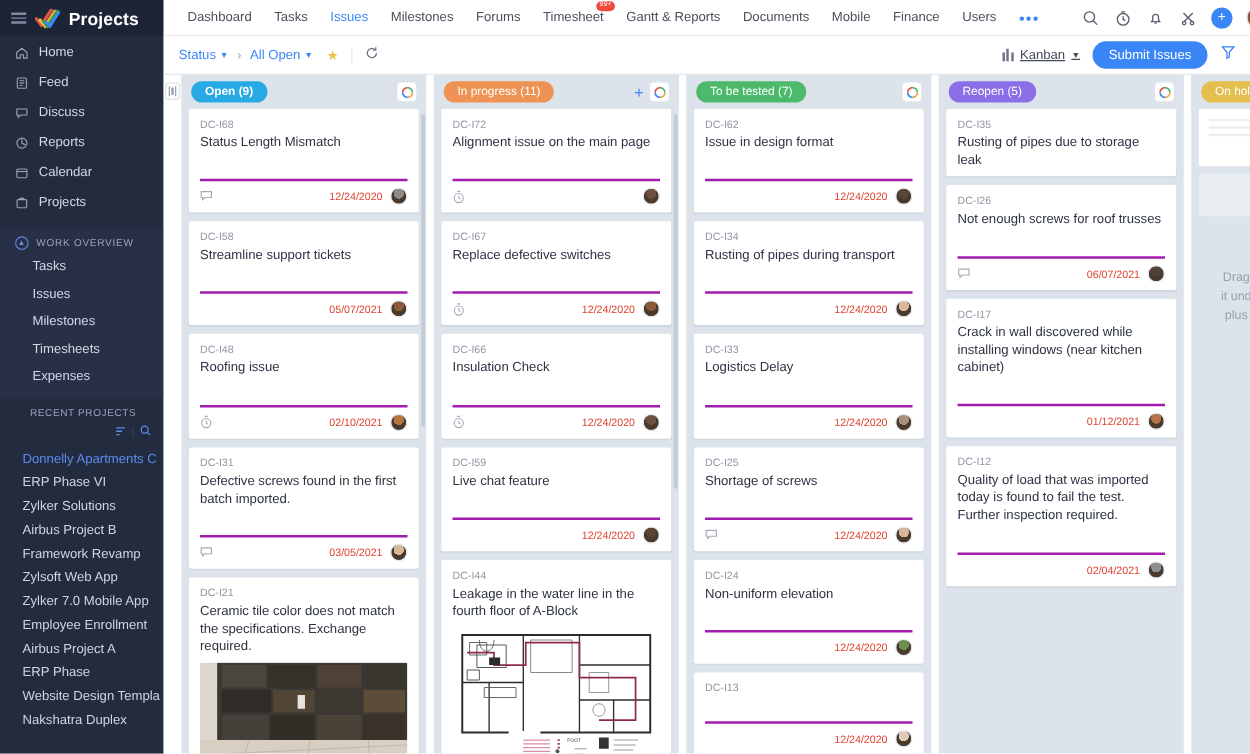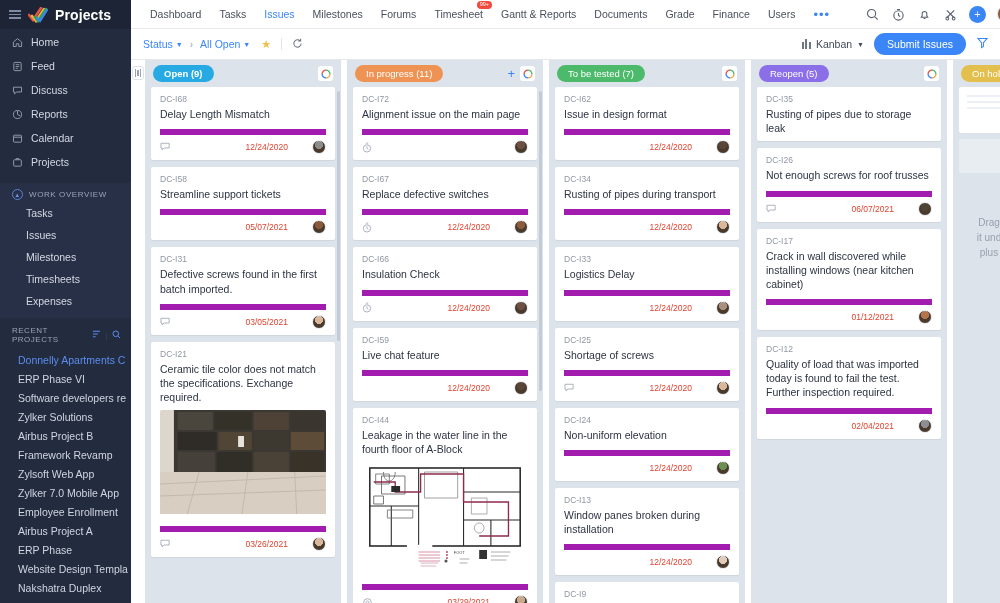--- a/index.html
+++ b/index.html
@@ -53,21 +53,21 @@
     display:flex; align-items:center; justify-content:center; font-size:6px;
   }
   .sb-sub {
     font-size: 10.5px; color: #d3d8e3; padding: 0 12px 0 26px;
     height: 17px; display: flex; align-items: center; cursor: pointer;
     margin-bottom: 5px;
   }
   .sb-recent-head {
     display:flex; align-items:center; gap:5px;
     padding: 8px 10px 6px 12px;
-    font-size: 8px; letter-spacing:.5px; color:#9aa3b8; text-transform: uppercase;
+    font-size: 8px; letter-spacing:.5px; color:#9aa3b8; text-transform: uppercase; flex-direction: column;
   }
   .sb-recent-head .tools { margin-left:auto; display:flex; align-items:center; gap:4px; color:#5b7fd4; }
   .sb-proj {
     font-size: 10.5px; color: #cfd5e1; padding: 0 6px 0 18px;
     height: 19px; display:flex; align-items:center; cursor:pointer;
     white-space: nowrap; overflow: hidden;
   }
   .sb-proj.active { color: #5b8def; }
 
   
@@ -107,21 +107,21 @@
     height: 31px; display:flex; align-items:center; gap:5px;
     padding: 0 12px; border-bottom: 1px solid #e6e8ec; background:#fff;
   }
   .crumb { font-size: 10.5px; color:#3a86f7; cursor:pointer; display:flex; align-items:center; gap:3px; }
   .crumb .caret { font-size:7px; }
   .crumb-sep { color:#9aa1b0; font-size:10px; margin: 0 2px; }
   .star { color:#f0c24b; font-size:11px; cursor:pointer; margin-left: 6px; }
   .vdiv { width:1px; height:12px; background:#e2e5ea; margin: 0 5px; }
   .refresh { color:#6a7181; font-size:11px; cursor:pointer; }
   .subbar .right { margin-left:auto; display:flex; align-items:center; gap:10px; }
-  .view-sel { display:flex; align-items:center; gap:5px; font-size:10.5px; color:#3d4characters; color:#434a5a; cursor:pointer; }
+  .view-sel { display:flex; align-items:center; gap:5px; font-size:10.5px; color:#3d4characters; color:#434a5a; cursor:pointer;text-decoration:underline; }
   .kanban-glyph { display:flex; gap:1.5px; align-items:flex-end; height:10px; }
   .kanban-glyph i { width:2px; background:#6f7787; display:block; }
   .submit-btn {
     background:#3a86f7; color:#fff; font-size:10.5px; border-radius:13px;
     padding: 5px 13px; cursor:pointer; white-space:nowrap;
   }
   .funnel { color:#3a86f7; cursor:pointer; }
   .more-dots { color:#5b6070; font-size:13px; cursor:pointer; letter-spacing:1px; }
 
   
@@ -159,22 +159,22 @@
 
   .col-body { flex:1; overflow:hidden; padding: 0 6px; position:relative; }
   .card {
     background:#fff; border-radius:2px; padding: 7px 9px 6px 9px; margin-bottom:7px;
     box-shadow: 0 1px 1px rgba(40,50,70,.07);
   }
   .card-key { font-size:8.5px; color:#9096a3; margin-bottom:3px; }
   .card-title { font-size:10.5px; color:#2d3342; line-height:1.35; }
   .card-img { margin-top:6px; width:100%; border-radius:2px; overflow:hidden; }
   .card-foot {
-    display:flex; align-items:center; margin-top:8px; padding-top:5px;
-    border-top:6px solid #a21caf; min-height:17px;gap:18px;
+    display:flex; align-items:center; margin-top:22px; padding-top:5px;
+    border-top:2px solid #a21caf; min-height:17px;
   }
   .card-foot .cico { color:#9aa1b0; display:flex; align-items:center; }
   .card-foot .date { margin-left:auto; font-size:8.5px; color:#e0422f; padding-right:6px; }
   .av {
     width:14px; height:14px; border-radius:50%; overflow:hidden; position:relative;
     border:1px solid #e6e9ee; flex-shrink:0;
   }
   .av::after{ content:""; position:absolute; left:50%; top:55%; transform:translateX(-50%);
     width:12px; height:9px; border-radius:6px 6px 0 0; }
 
@@ -304,23 +304,20 @@
       </span>
     </div>
     <div id="recent-list">
         <div class="sb-proj active">
           <span>Donnelly Apartments C</span>
         </div>
         <div class="sb-proj">
           <span>ERP Phase VI</span>
         </div>
         <div class="sb-proj">
-          <span>Software developers re</span>
-        </div>
-        <div class="sb-proj">
           <span>Zylker Solutions</span>
         </div>
         <div class="sb-proj">
           <span>Airbus Project B</span>
         </div>
         <div class="sb-proj">
           <span>Framework Revamp</span>
         </div>
         <div class="sb-proj">
           <span>Zylsoft Web App</span>
@@ -351,21 +348,21 @@
     <div class="topnav">
       <div id="topnav-tabs" style="display:flex;align-items:center;">
           <span class="tab"><span>Dashboard</span></span>
           <span class="tab"><span>Tasks</span></span>
           <span class="tab active"><span>Issues</span></span>
           <span class="tab"><span>Milestones</span></span>
           <span class="tab"><span>Forums</span></span>
           <span class="tab"><span>Timesheet</span><span class="badge-99">99+</span></span>
           <span class="tab"><span>Gantt &amp; Reports</span></span>
           <span class="tab"><span>Documents</span></span>
-          <span class="tab"><span>Grade</span></span>
+          <span class="tab"><span>Mobile</span></span>
           <span class="tab"><span>Finance</span></span>
           <span class="tab"><span>Users</span></span>
         </div>
       <span class="dots">•••</span>
       <div class="right">
         <span class="ic-btn">
           <svg width="13" height="13" viewBox="0 0 14 14">
               <circle cx="6" cy="6" r="4.4" fill="none" stroke="#5b6070" stroke-width="1.2"></circle>
               <path d="M9.3 9.3L12.6 12.6" stroke="#5b6070" stroke-width="1.2"></path>
             </svg>
@@ -451,38 +448,52 @@
                     <path d="M10.7 6A4.7 4.7 0 0 1 6 10.7" stroke="#f0a040" stroke-width="1.6" fill="none"></path>
                     <path d="M6 10.7A4.7 4.7 0 0 1 1.3 6" stroke="#3a86f7" stroke-width="1.6" fill="none"></path>
                     <path d="M1.3 6A4.7 4.7 0 0 1 6 1.3" stroke="#e0544a" stroke-width="1.6" fill="none"></path>
                   </svg>
                 </span>
               </span>
             </div>
             <div class="col-body">
               <div class="card">
                 <div class="card-key">DC-I68</div>
-                <div class="card-title">Delay Length Mismatch</div>
+                <div class="card-title">Status Length Mismatch</div>
                 <div class="card-foot">
                   <span class="cico">
                     <svg width="11" height="10" viewBox="0 0 12 11">
                       <path d="M1 1.4h9v5.2H4.5L2.2 8.6V6.6H1Z" fill="none" stroke="#a4abb8" stroke-width="1"></path>
                     </svg>
                   </span>
                   <span class="date">12/24/2020</span>
                   <span class="av" style="background:radial-gradient(circle at 50% 32%, #8c8c8c 0 40%, #4a3a2c 41% 100%)"></span>
                 </div>
               </div>
               <div class="card">
                 <div class="card-key">DC-I58</div>
                 <div class="card-title">Streamline support tickets</div>
                 <div class="card-foot">
                   <span class="cico"></span>
                   <span class="date">05/07/2021</span>
                   <span class="av" style="background:radial-gradient(circle at 50% 32%, #8a5a3b 0 40%, #4a3a2c 41% 100%)"></span>
+                </div>
+              </div>
+              <div class="card">
+                <div class="card-key">DC-I48</div>
+                <div class="card-title">Roofing issue</div>
+                <div class="card-foot">
+                  <span class="cico">
+                    <svg width="10" height="11" viewBox="0 0 11 12">
+                      <circle cx="5.5" cy="7" r="4" fill="none" stroke="#a4abb8" stroke-width="1"></circle>
+                      <path d="M5.5 4.8V7l1.5 1M4.2 1.2h2.6" stroke="#a4abb8" stroke-width="1" fill="none"></path>
+                    </svg>
+                  </span>
+                  <span class="date">02/10/2021</span>
+                  <span class="av" style="background:radial-gradient(circle at 50% 32%, #b5753f 0 40%, #4a3a2c 41% 100%)"></span>
                 </div>
               </div>
               <div class="card">
                 <div class="card-key">DC-I31</div>
                 <div class="card-title">Defective screws found in the first batch imported.</div>
                 <div class="card-foot">
                   <span class="cico">
                     <svg width="11" height="10" viewBox="0 0 12 11">
                       <path d="M1 1.4h9v5.2H4.5L2.2 8.6V6.6H1Z" fill="none" stroke="#a4abb8" stroke-width="1"></path>
                     </svg>
@@ -697,21 +708,20 @@
                 <div class="card-key">DC-I24</div>
                 <div class="card-title">Non-uniform elevation</div>
                 <div class="card-foot">
                   <span class="cico"></span>
                   <span class="date">12/24/2020</span>
                   <span class="av" style="background:radial-gradient(circle at 50% 32%, #6b8f4e 0 40%, #4a3a2c 41% 100%)"></span>
                 </div>
               </div>
               <div class="card">
                 <div class="card-key">DC-I13</div>
-                <div class="card-title">Window panes broken during installation</div>
                 <div class="card-foot">
                   <span class="cico"></span>
                   <span class="date">12/24/2020</span>
                   <span class="av" style="background:radial-gradient(circle at 50% 32%, #e0cbbb 0 40%, #4a3a2c 41% 100%)"></span>
                 </div>
               </div>
               <div class="card">
                 <div class="card-key">DC-I9</div>
                 <div class="card-title">Adulteration in mortar import</div>
                 <div class="card-foot">

